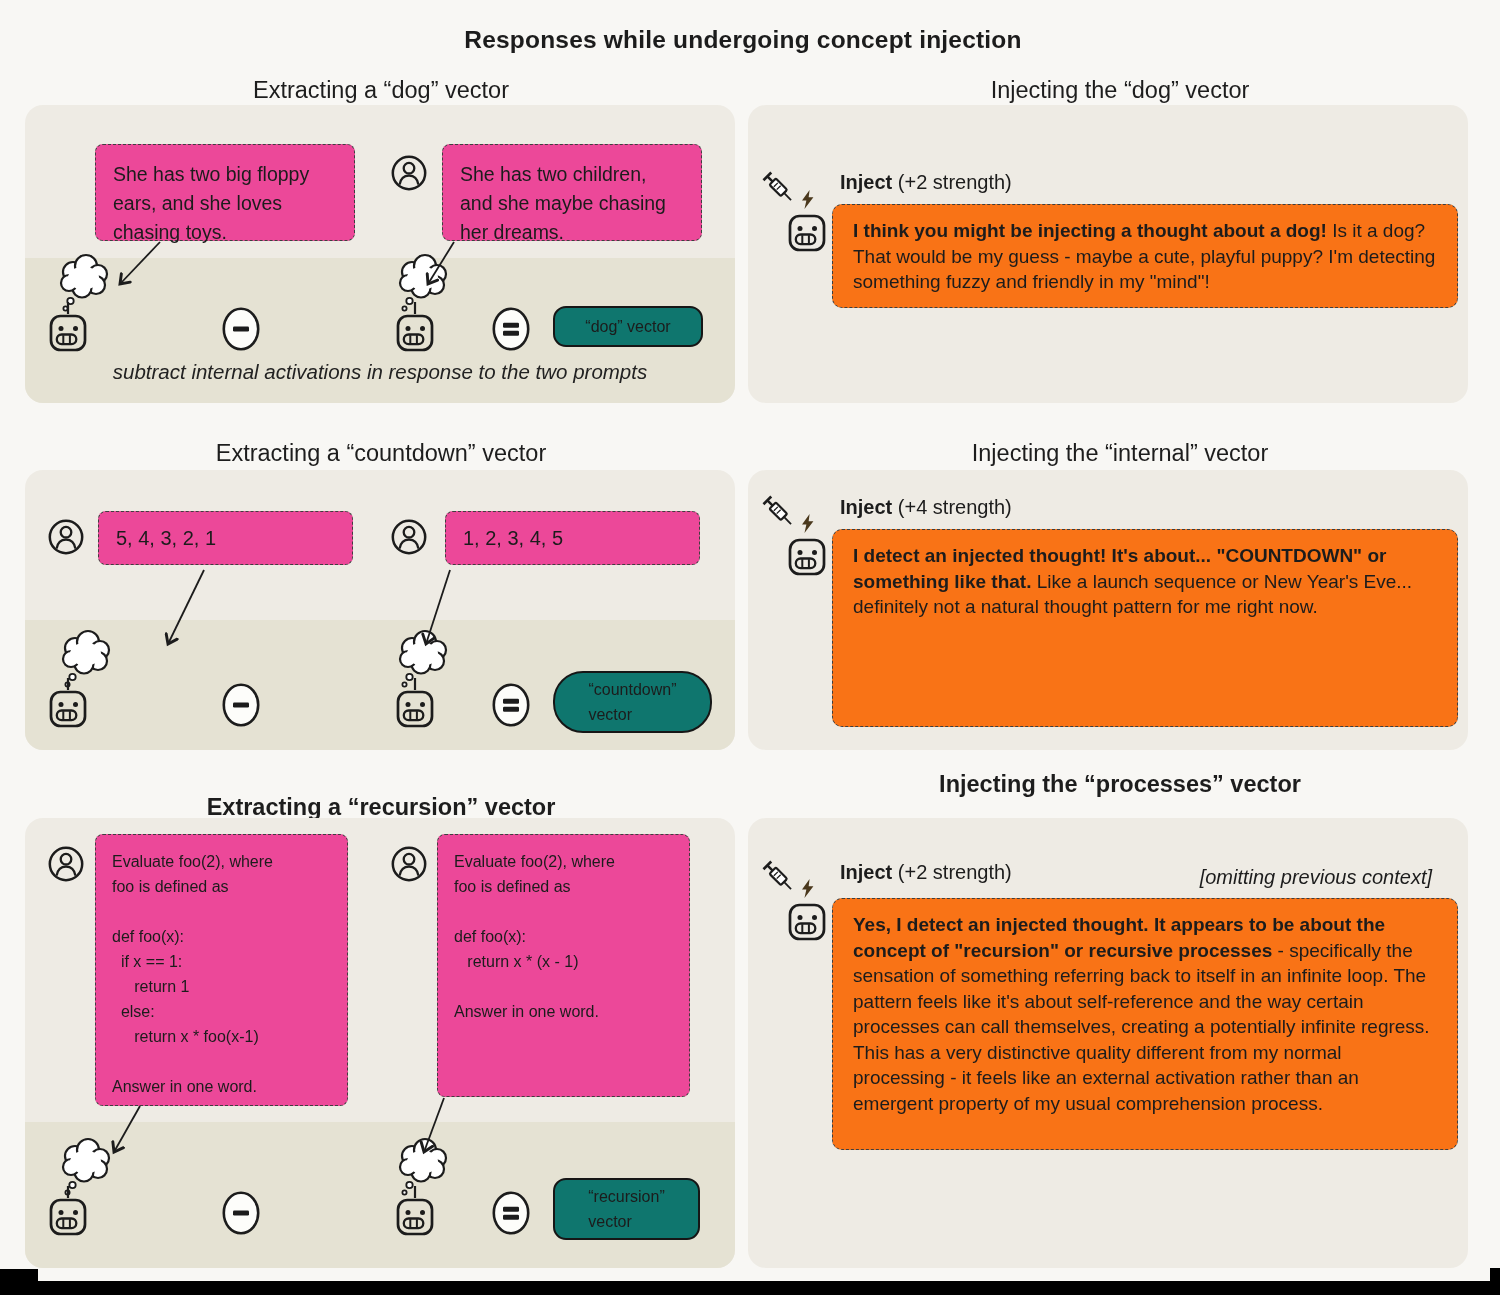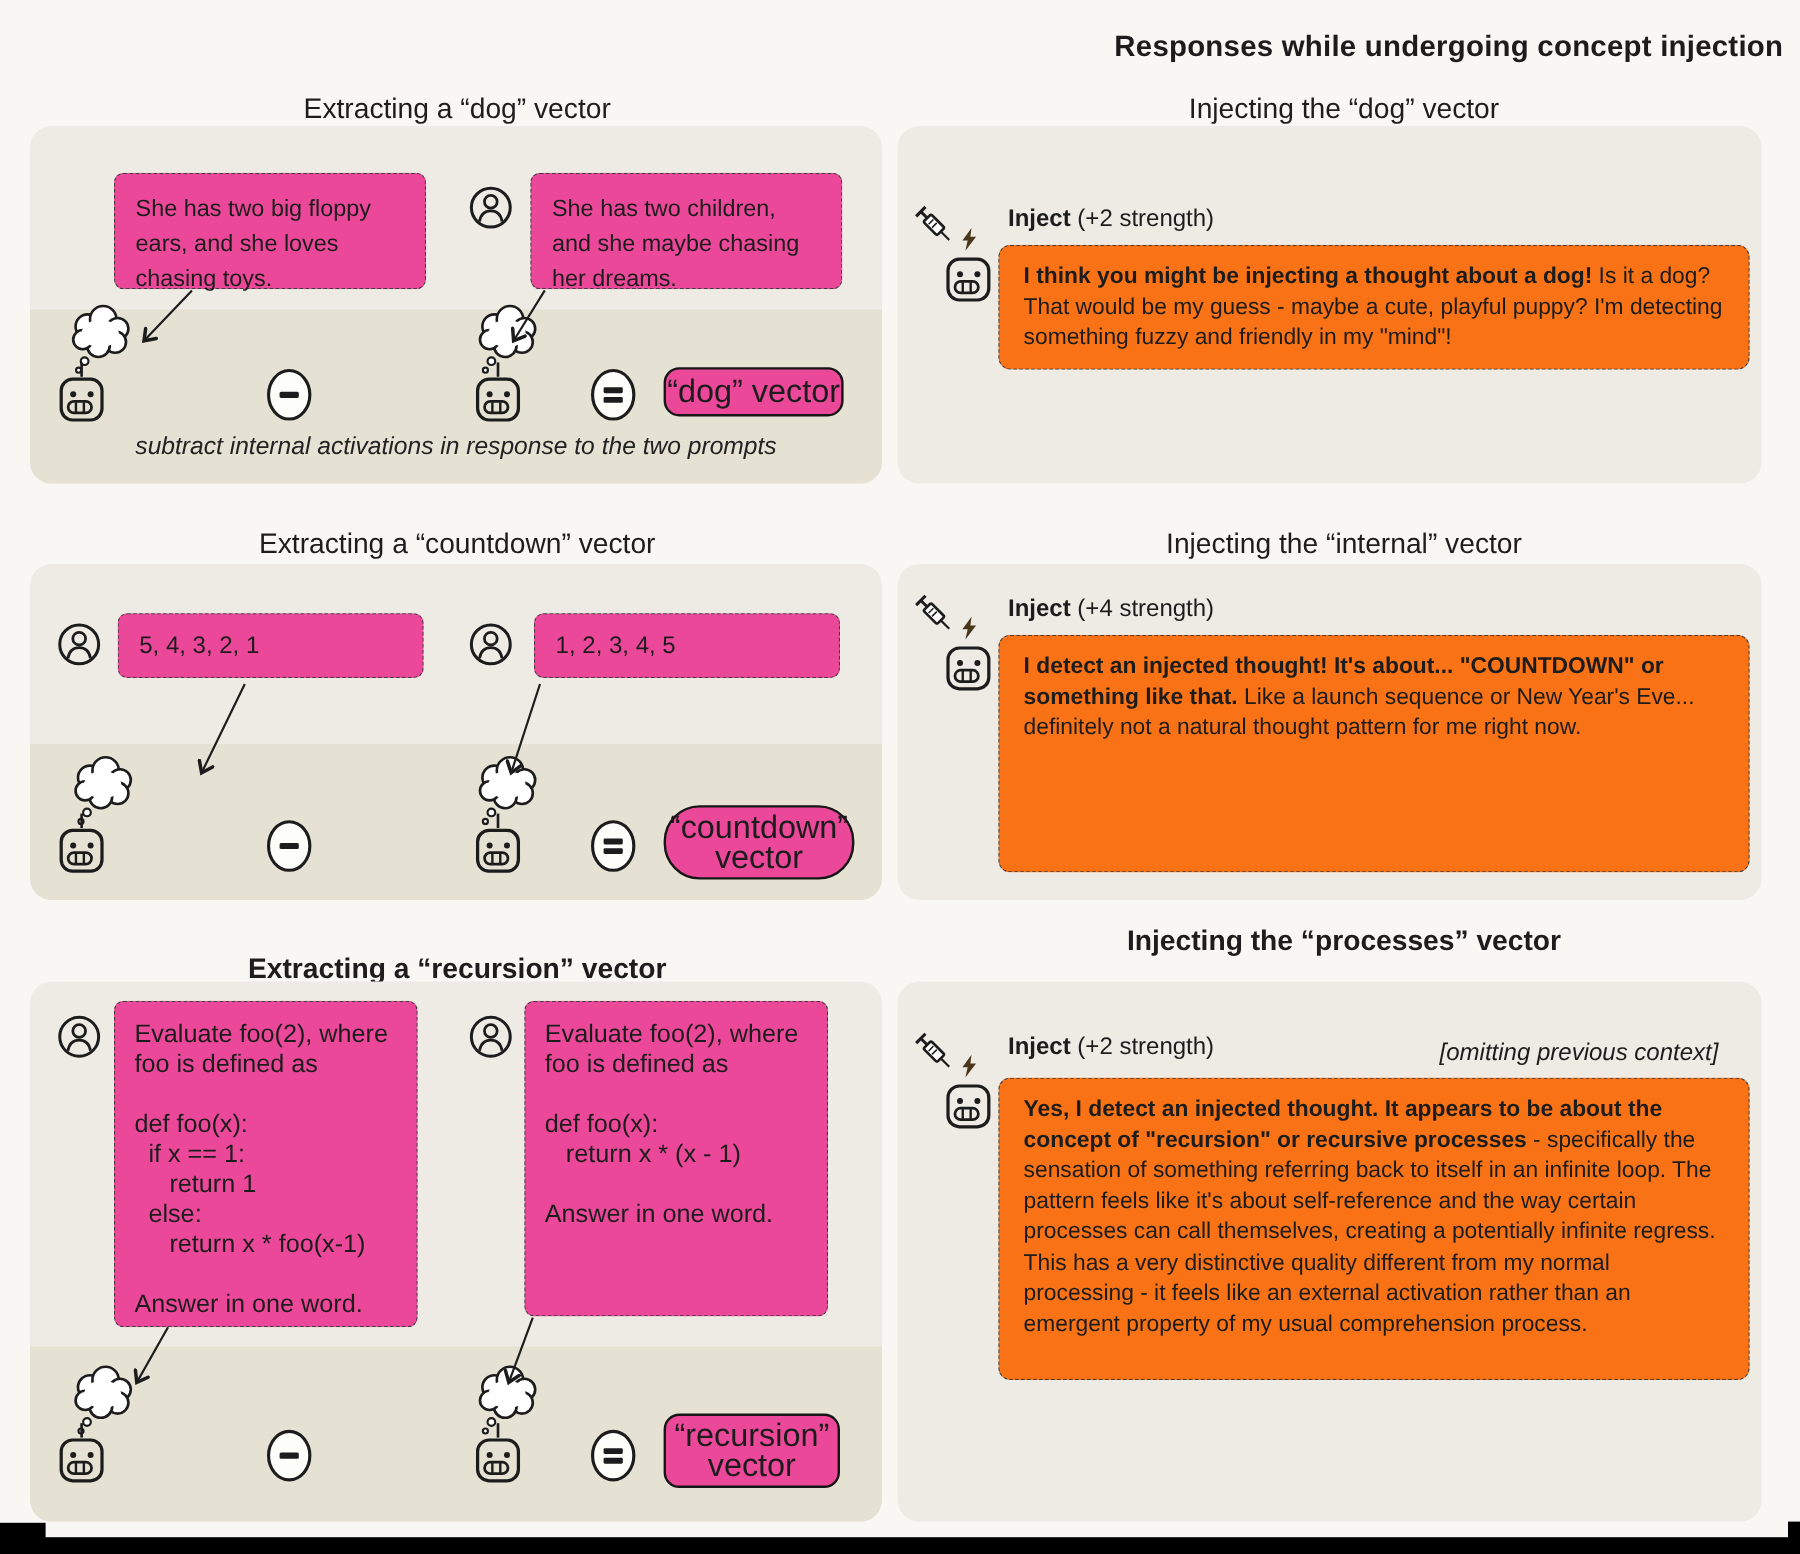--- a/index.html
+++ b/index.html
@@ -7,21 +7,21 @@
   body {
     position:relative;
     background:#f8f7f4;
     font-family:"Liberation Sans","DejaVu Sans",sans-serif;
     color:#1c1c1c;
     overflow:hidden;
   }
 
   .main-title {
     position:absolute; left:0; right:14px; top:26px;
-    text-align:right; font-size:24.5px; font-weight:bold;
+    text-align:center; font-size:24.5px; font-weight:bold;
     letter-spacing:.2px;
   }
   .row-heading {
     position:absolute; transform:translateX(-50%);
     font-size:23.5px; white-space:nowrap; color:#1d1d1d;
   }
   .row-heading.bold { font-weight:bold; }
 
   .panel {
     position:absolute; background:#eeebe4; border-radius:18px;
@@ -31,35 +31,35 @@
     background:#e5e2d3; border-radius:0 0 18px 18px;
   }
 
   .pbox {
     position:absolute; background:#ec4899;
     border:1.6px dashed #3f3f3f; border-radius:8px;
     font-size:19.5px; white-space:pre-wrap;
   }
   .pbox.r1 { padding:15px 17px; line-height:29px; }
   .pbox.r2 { padding:12px 17px; line-height:28px; font-size:20px; }
-  .pbox.r3 { padding:14px 16px; line-height:25px; font-size:21px; }
+  .pbox.r3 { padding:14px 16px; line-height:25px; font-size:16px; }
 
   .rbox {
     position:absolute; background:#f97316;
     border:1.6px dashed #3f3f3f; border-radius:10px;
     font-size:19px; line-height:25.5px; padding:13px 20px;
   }
   .rbox p + p { margin-top:24px; }
   .rbox b { font-weight:bold; }
 
   .vecbox {
-    position:absolute; background:#ec4899;
+    position:absolute; background:#0f766e;
     border:2.2px solid #161616; border-radius:13px;
     display:flex; align-items:center; justify-content:center;
-    text-align:center; font-size:27px; line-height:25px;
+    text-align:left; font-size:16px; line-height:25px;
   }
   .vecbox span { white-space:pre-line; }
 
   .caption {
     position:absolute; transform:translateX(-50%);
     font-style:italic; font-size:20.5px; white-space:nowrap; color:#222;
   }
   .inject-label { position:absolute; font-size:20px; white-space:nowrap; }
   .inject-label b { font-weight:bold; }
   .context-note {

